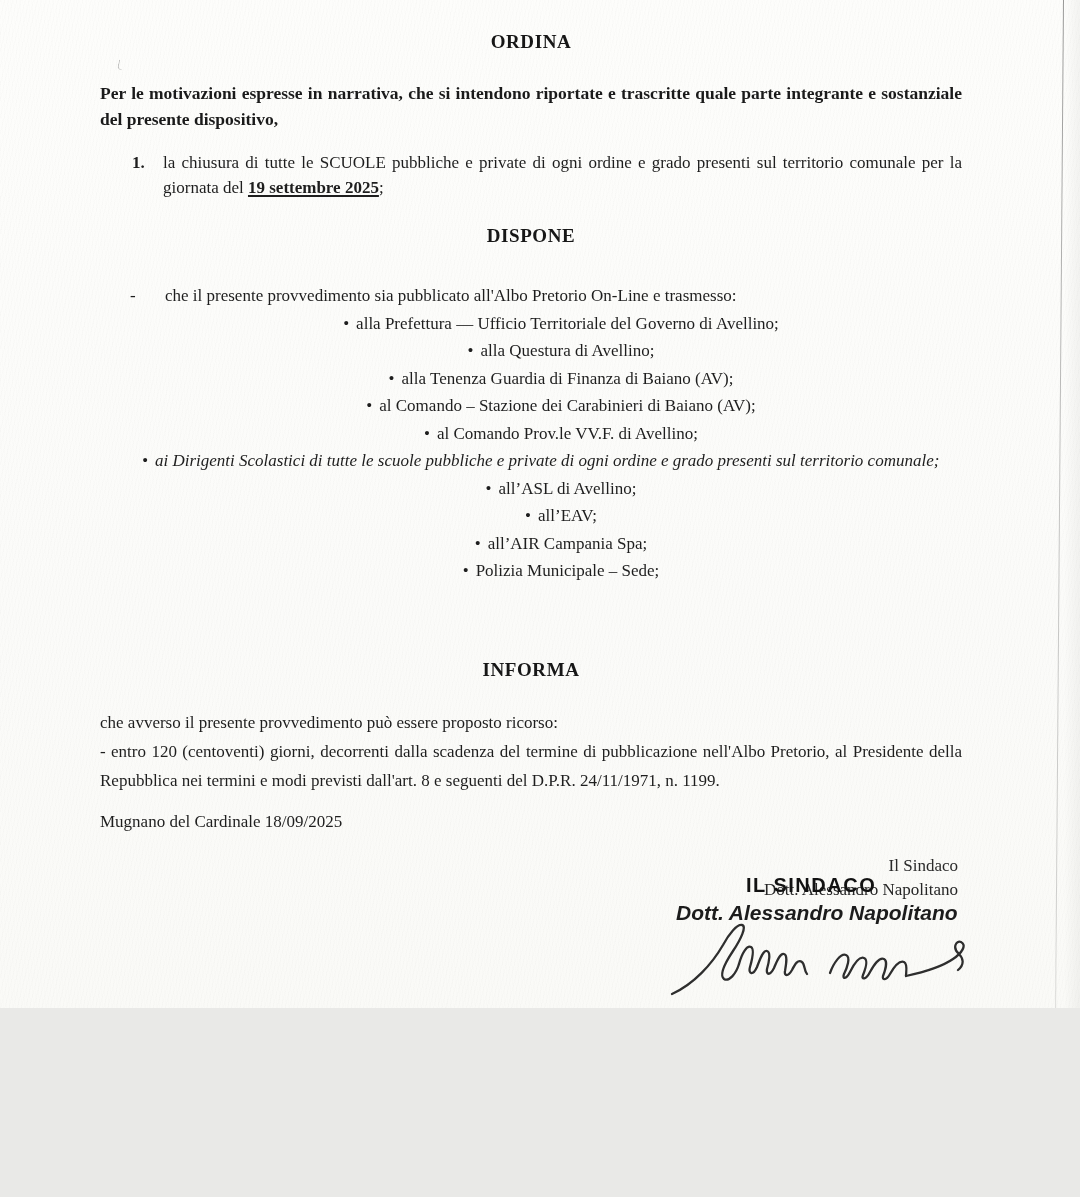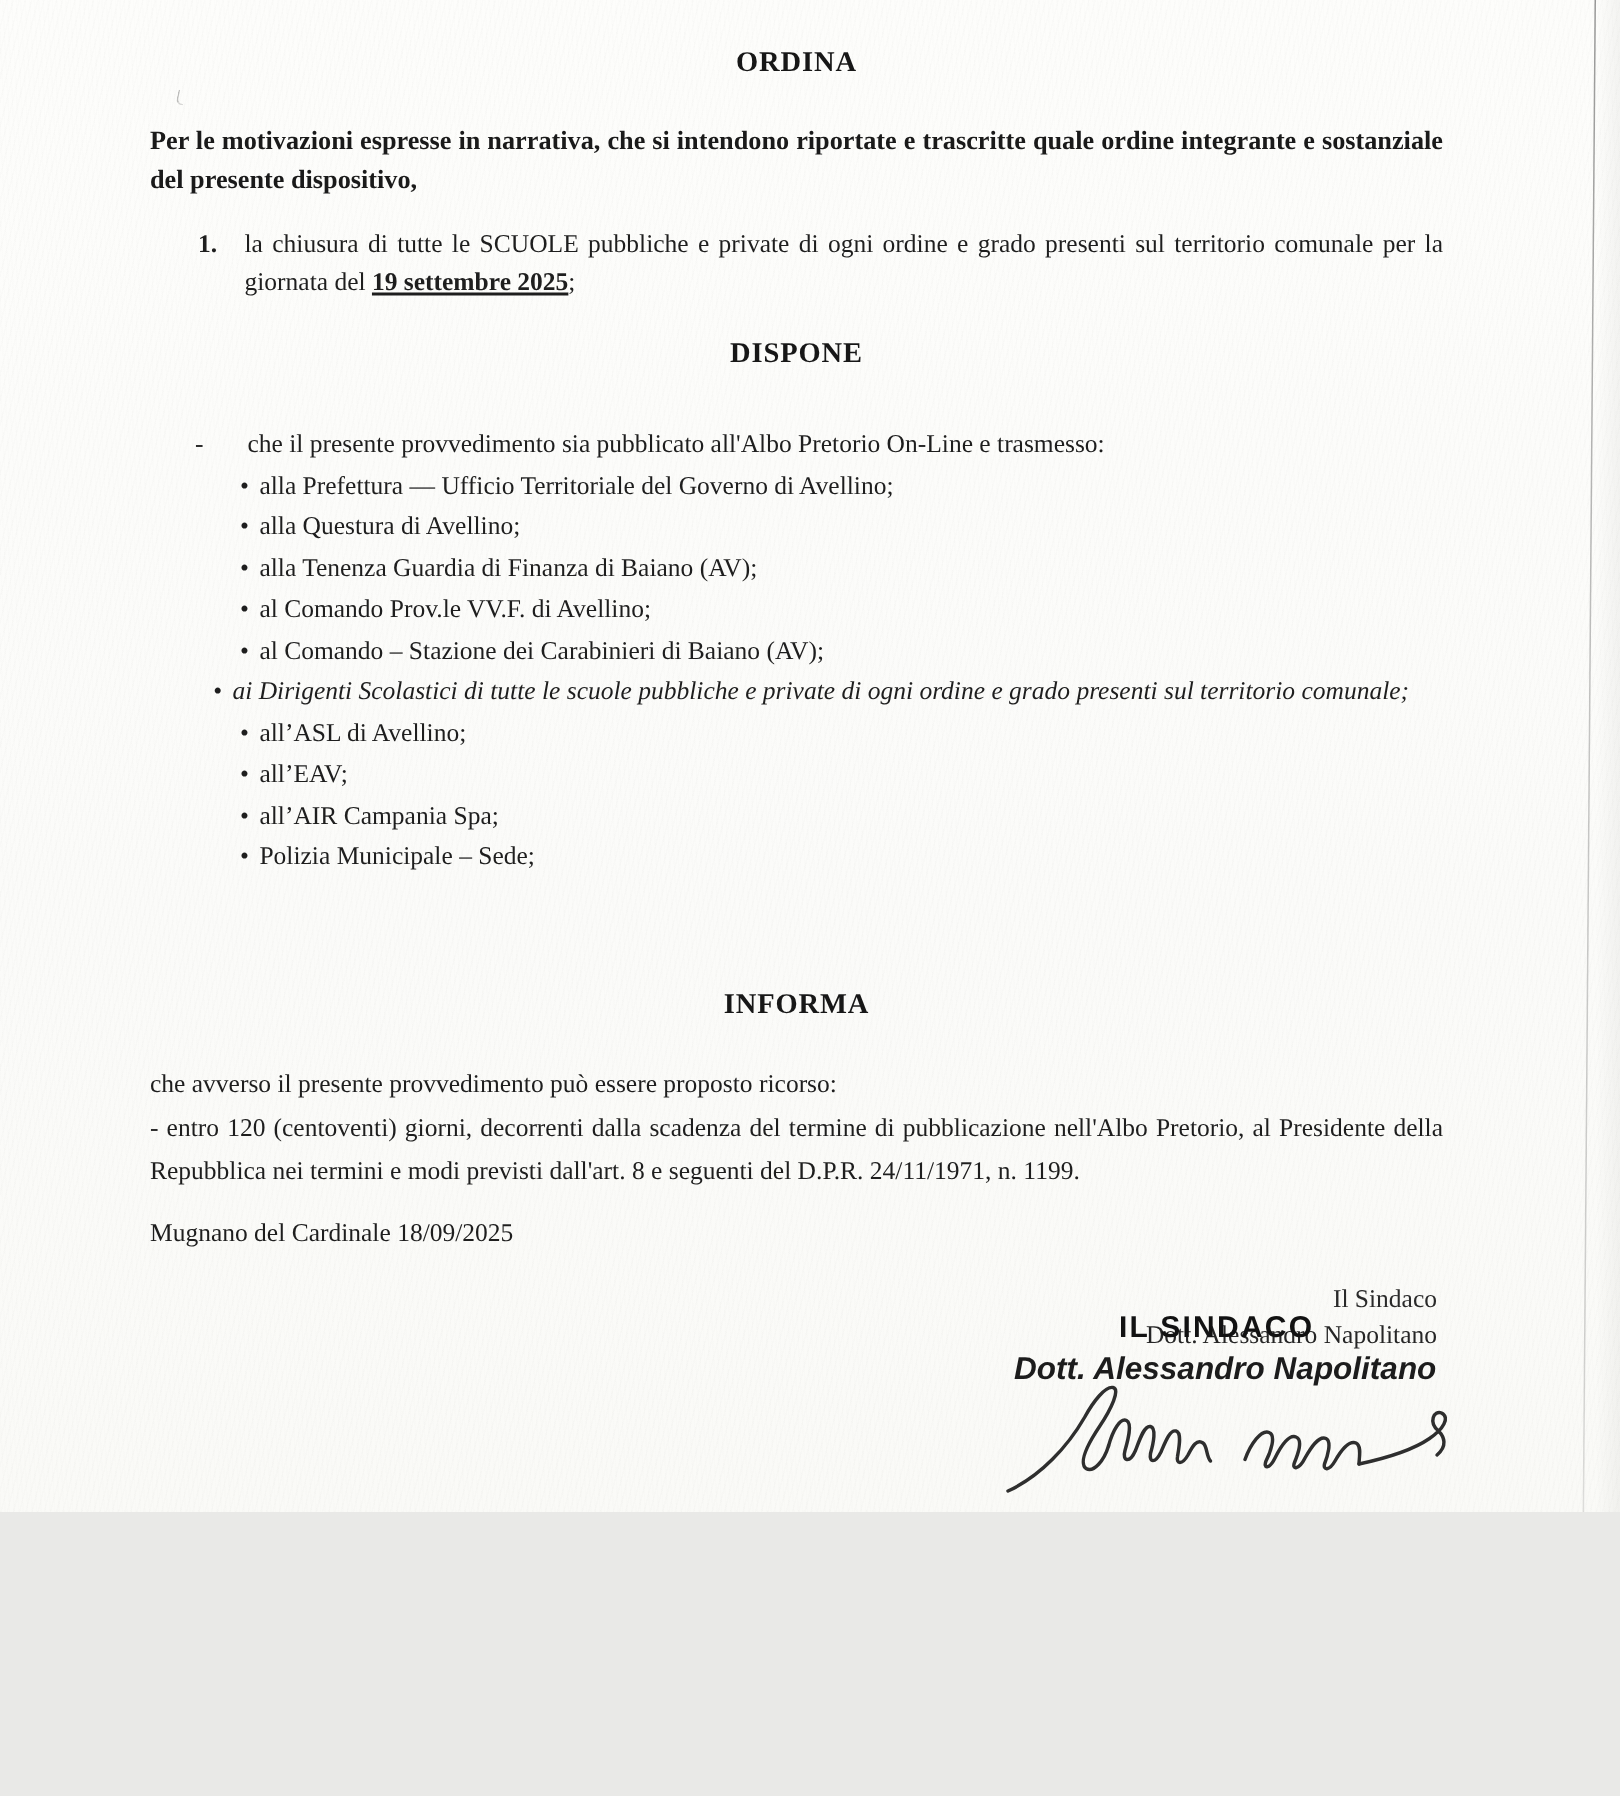--- a/index.html
+++ b/index.html
@@ -113,21 +113,21 @@
   .dash-line .dash {
     position: absolute;
     left: 30px;
     top: 0;
   }
   .bullets { margin-top: 1px; }
   .bullet {
     padding-left: 60px;
     font-size: 17px;
     line-height: 27.5px;
-    text-align: left;
+    text-align: center;
   }
   .bullet.hang {
     padding-left: 42px;
     text-align: justify;
     font-style: italic;
   }
   .bullet .bchar { margin-right: 7px; }
 
   .informa-p {
     font-size: 17px;
@@ -193,21 +193,21 @@
 <div class="paper">
 
   <div class="scan-line"></div>
   <div class="edge-shade"></div>
   <div class="speck"></div>
 
   <div class="content">
 
     <div class="heading h-ordina">ORDINA</div>
 
-    <p class="intro">Per le motivazioni espresse in narrativa, che si intendono riportate e trascritte quale ordine integrante e sostanziale del presente dispositivo,</p>
+    <p class="intro">Per le motivazioni espresse in narrativa, che si intendono riportate e trascritte quale parte integrante e sostanziale del presente dispositivo,</p>
 
     <div class="num-item">
       <span class="num">1.</span>
       <span>la chiusura di tutte le SCUOLE pubbliche e private di ogni ordine e grado presenti sul territorio comunale per la giornata del </span><span class="item-date">19 settembre 2025</span><span>;</span>
     </div>
 
     <div class="heading h-dispone">DISPONE</div>
 
     <div class="dash-line">
       <span class="dash">-</span>
@@ -218,24 +218,24 @@
       <div class="bullet">
         <span class="bchar">•</span><span>alla Prefettura — Ufficio Territoriale del Governo di Avellino;</span>
       </div>
       <div class="bullet">
         <span class="bchar">•</span><span>alla Questura di Avellino;</span>
       </div>
       <div class="bullet">
         <span class="bchar">•</span><span>alla Tenenza Guardia di Finanza di Baiano (AV);</span>
       </div>
       <div class="bullet">
+        <span class="bchar">•</span><span>al Comando – Stazione dei Carabinieri di Baiano (AV);</span>
+      </div>
+      <div class="bullet">
         <span class="bchar">•</span><span>al Comando Prov.le VV.F. di Avellino;</span>
-      </div>
-      <div class="bullet">
-        <span class="bchar">•</span><span>al Comando – Stazione dei Carabinieri di Baiano (AV);</span>
       </div>
       <div class="bullet hang">
         <span class="bchar">•</span><span>ai Dirigenti Scolastici di tutte le scuole pubbliche e private di ogni ordine e grado presenti sul territorio comunale;</span>
       </div>
       <div class="bullet">
         <span class="bchar">•</span><span>all’ASL di Avellino;</span>
       </div>
       <div class="bullet">
         <span class="bchar">•</span><span>all’EAV;</span>
       </div>

